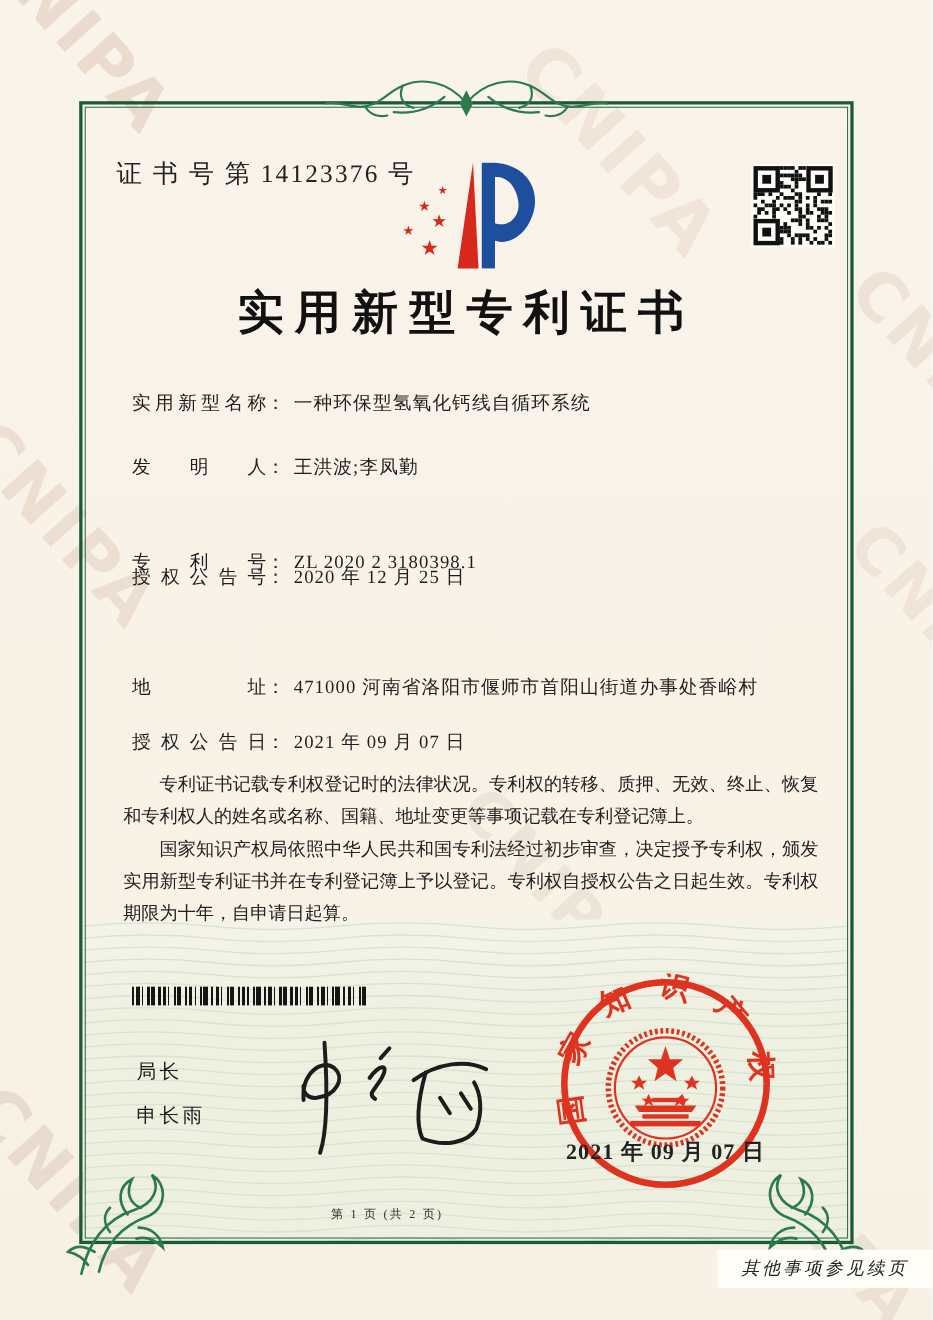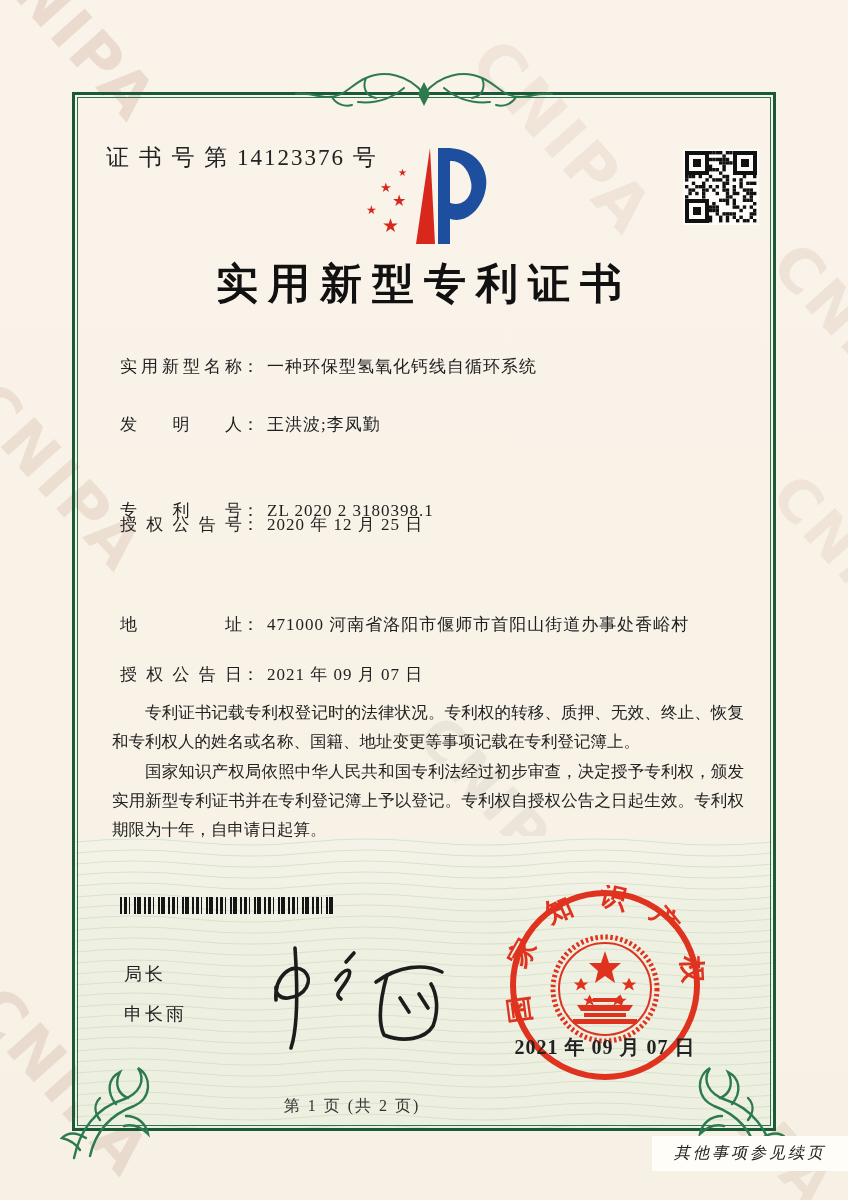--- a/index.html
+++ b/index.html
@@ -59,21 +59,21 @@
         #151515 17px 21px, transparent 21px 24px);
   }
   .officer{ font-family:"Liberation Sans","DejaVu Sans",sans-serif;
     font-size:18px; letter-spacing:3px; color:#1d1d1d; }
   .seal-date{
     position:absolute; left:505px; top:1034px; width:200px; text-align:center;
     font-size:20px; font-weight:bold; letter-spacing:1px; color:#222;
   }
   .page-num{
     position:absolute; left:0; top:1096px; width:704px; text-align:center;
-    font-size:16px; letter-spacing:2px; color:#333;
+    font-size:11px; letter-spacing:2px; color:#333;
   }
   .cont-note{
     position:absolute; left:0; top:1136px; width:848px; text-align:right;
   }
   .cont-note span{
     display:inline-block; background:#fffdf7; padding:7px 22px;
     font-size:16px; letter-spacing:3px; color:#222; font-style:italic;
   }
   #qr{ position:absolute; left:683px; top:149px; width:76px; height:76px; background:#fdfcf8; }
   .sig{ position:absolute; left:248px; top:942px; }

